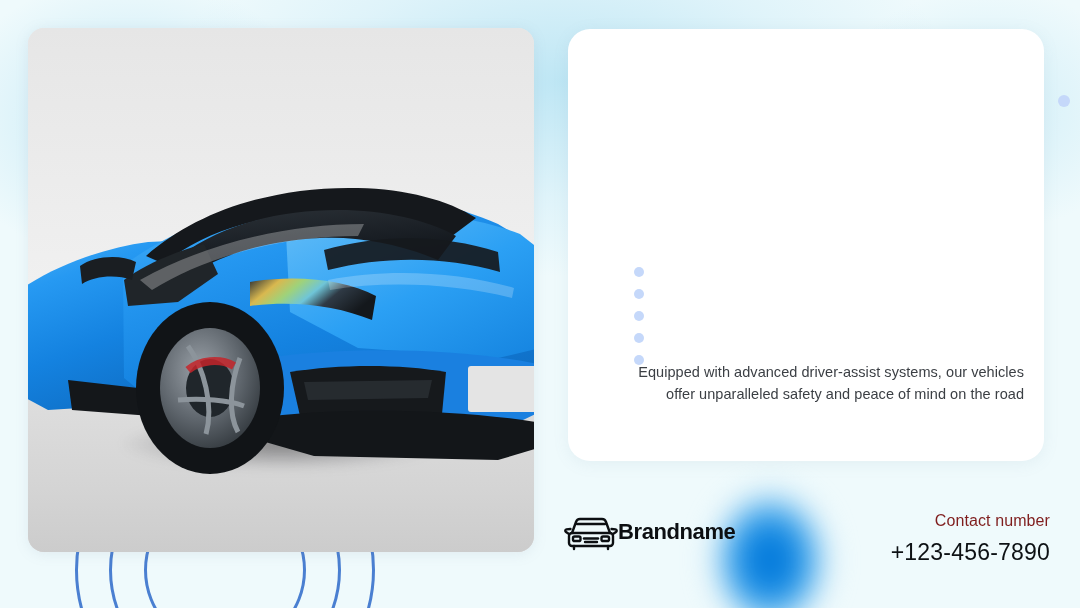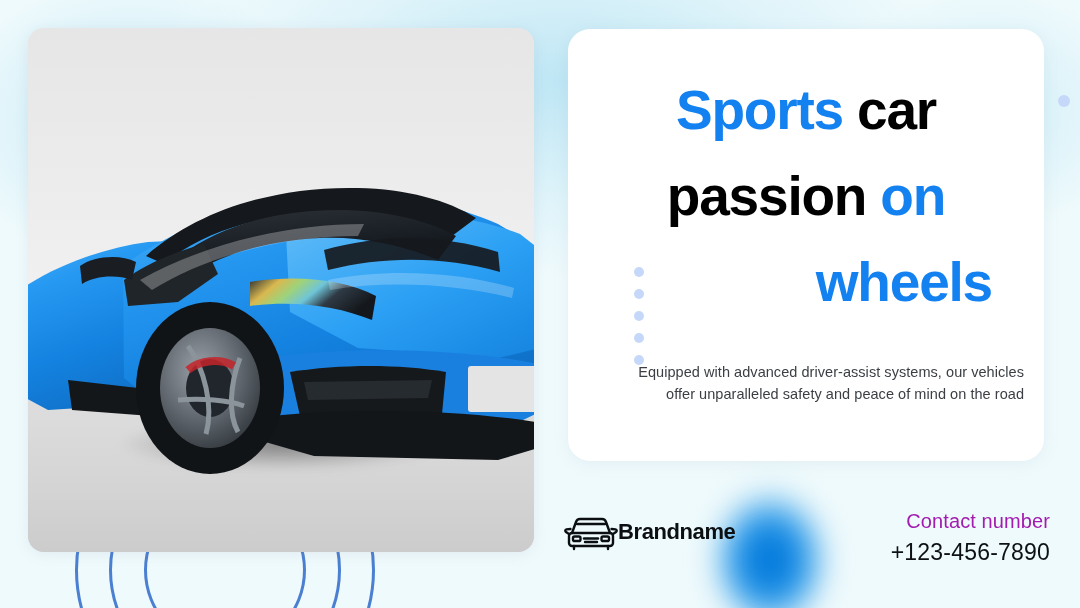--- a/index.html
+++ b/index.html
@@ -153,21 +153,21 @@
     font-size:22px; font-weight:bold; color:#0c0f12;
     letter-spacing:-0.4px;
   }
 
   
   .contact {
     position:absolute; right:30px; top:506px;
     text-align:right;
   }
   .contact-label {
-    font-size:20px; color:#a21caf; line-height:30px; letter-spacing:0.1px;
+    font-size:16px; color:#7f1d1d; line-height:30px; letter-spacing:0.1px;
   }
   .contact-number {
     font-size:23px; color:#0d1114; line-height:32px; letter-spacing:0.2px;
   }
 </style>
 </head>
 <body>
 
 <div id="poster">
 
@@ -262,25 +262,20 @@
       <path d="M150 372 C174 370 200 372 216 378" stroke="#8c949b" stroke-width="5" fill="none"></path>
       <path d="M206 338 C192 330 172 332 160 342" stroke="#c4252a" stroke-width="8" fill="none" opacity="0.85"></path>
 
       <path d="M112 252 C176 216 258 196 336 196 L330 208 C258 208 182 226 124 262 Z" fill="#ffffff" opacity="0.28"></path>
       <path d="M300 252 C360 240 432 244 486 260 L484 270 C430 256 360 252 302 262 Z" fill="#ffffff" opacity="0.22"></path>
     </svg>
   </div>
 
   <div class="card">
 
-    <div class="headline">
-      <span class="ln hl-1"><span class="accent">Sports</span> <span>car</span></span>
-      <span class="ln hl-2"><span>passion</span> <span class="accent">on</span></span>
-      <span class="ln hl-3"><span class="accent">wheels</span></span>
-    </div>
 
     <div class="card-dots">
       <i></i>
       <i></i>
       <i></i>
       <i></i>
       <i></i>
     </div>
 
     <p class="body-copy">Equipped with advanced driver-assist systems, our vehicles offer unparalleled safety and peace of mind on the road</p>

